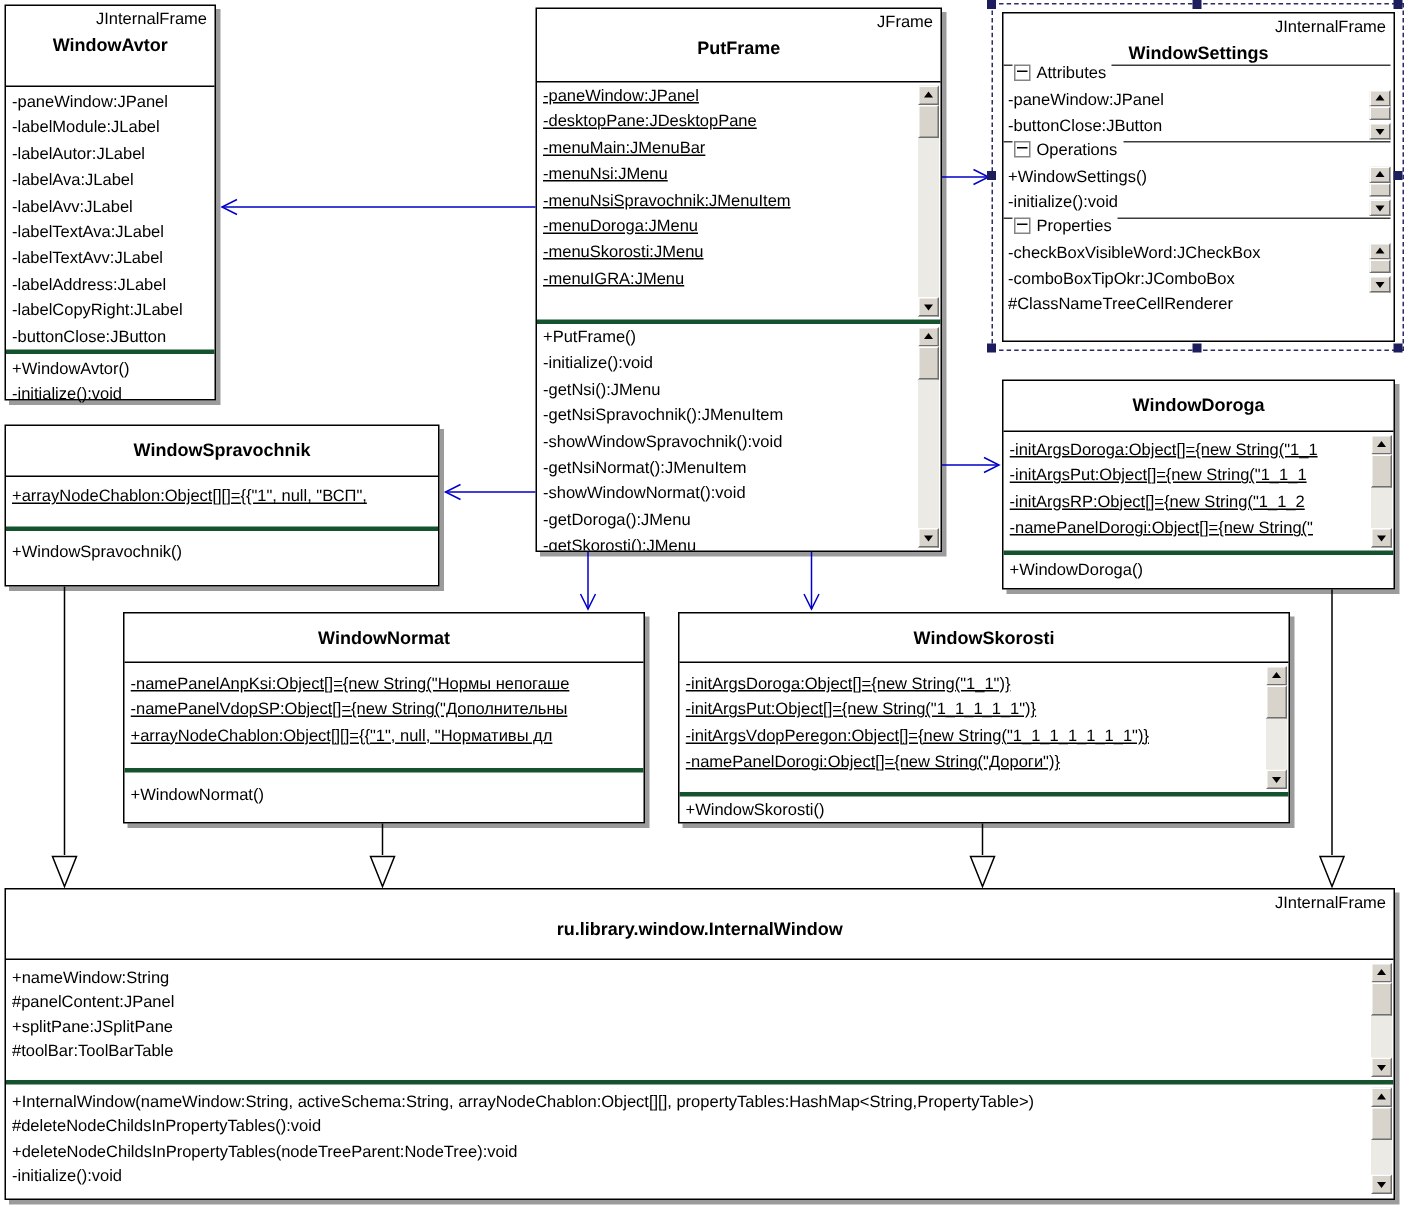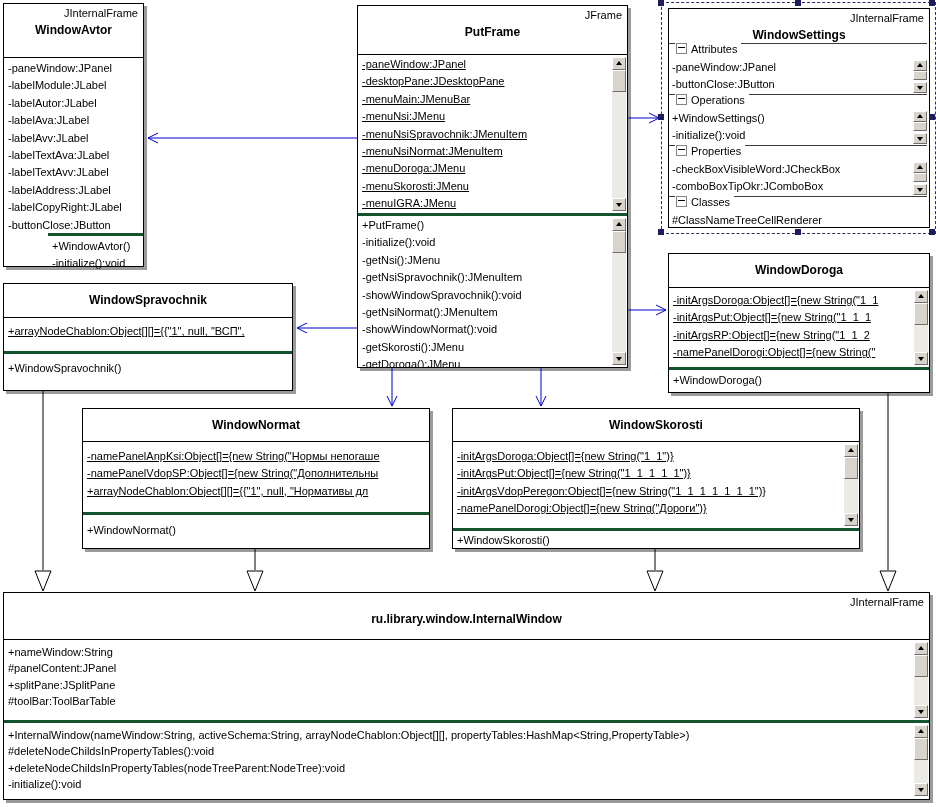--- a/index.html
+++ b/index.html
@@ -54,21 +54,21 @@
   .sel-rect{position:absolute;left:661px;top:2px;width:273px;height:230px;
             border:1px dashed #2b2b66;z-index:6;pointer-events:none;}
   .handle{position:absolute;width:6px;height:6px;background:#1d1d5e;z-index:7;}
 
   svg.connectors{position:absolute;left:0;top:0;z-index:4;pointer-events:none;}
 
   
   #box-avtor{left:3px;top:3px;width:141px;height:264px;}
   #box-avtor .hdr{height:54px;}
   #box-avtor .comp.attrs{height:175px;}
-  #box-avtor .comp.ops{height:46px;margin-left:44px;}
+  #box-avtor .comp.ops{height:46px;}
 
   #box-put{left:357px;top:5px;width:271px;height:363px;}
   #box-put .hdr{height:49px;}
   #box-put .comp.attrs{height:158px;}
   #box-put .comp.ops{height:154px;}
   #box-put .rows{padding-top:1px;}
 
   #box-settings{left:668px;top:8px;width:262px;height:220px;box-shadow:none;}
 
   #box-sprav{left:3px;top:283px;width:290px;height:108px;}
@@ -143,21 +143,20 @@
       <div class="stereo">JFrame</div>
       <div class="cname">PutFrame</div>
     </div>
     <div class="comp attrs hasbar">
       <div class="rows">
           <div class="row u">-paneWindow:JPanel</div>
           <div class="row u">-desktopPane:JDesktopPane</div>
           <div class="row u">-menuMain:JMenuBar</div>
           <div class="row u">-menuNsi:JMenu</div>
           <div class="row u">-menuNsiSpravochnik:JMenuItem</div>
-          <div class="row u">-menuNsiNormat:JMenuItem</div>
           <div class="row u">-menuDoroga:JMenu</div>
           <div class="row u">-menuSkorosti:JMenu</div>
           <div class="row u">-menuIGRA:JMenu</div>
         </div>
       <div class="vscroll">
         <div class="vs-btn vs-up">
             <div class="tri-up"></div>
           </div>
         <div class="vs-thumb"></div>
         <div class="vs-btn vs-down">
@@ -167,22 +166,22 @@
     </div>
     <div class="comp ops hasbar">
       <div class="rows">
           <div class="row">+PutFrame()</div>
           <div class="row">-initialize():void</div>
           <div class="row">-getNsi():JMenu</div>
           <div class="row">-getNsiSpravochnik():JMenuItem</div>
           <div class="row">-showWindowSpravochnik():void</div>
           <div class="row">-getNsiNormat():JMenuItem</div>
           <div class="row">-showWindowNormat():void</div>
+          <div class="row">-getDoroga():JMenu</div>
           <div class="row">-getSkorosti():JMenu</div>
-          <div class="row">-getDoroga():JMenu</div>
         </div>
       <div class="vscroll">
         <div class="vs-btn vs-up">
             <div class="tri-up"></div>
           </div>
         <div class="vs-thumb"></div>
         <div class="vs-btn vs-down">
             <div class="tri-down"></div>
           </div>
       </div>
@@ -242,26 +241,20 @@
           <div class="row">-comboBoxTipOkr:JComboBox</div>
           <div class="mini-scroll">
             <div class="vs-btn vs-up">
               <div class="tri-up"></div>
             </div>
             <div class="vs-thumb"></div>
             <div class="vs-btn vs-down">
               <div class="tri-down"></div>
             </div>
           </div>
-        </div>
-        <div class="sec-hdr">
-          <span class="sec-line sec-pre"></span>
-          <span class="mbox"></span>
-          <span class="sec-lbl">Classes</span>
-          <span class="sec-line sec-post"></span>
         </div>
         <div class="sec-body">
           <div class="row">#ClassNameTreeCellRenderer</div>
         </div>
       </div>
   </div>
 
   <div class="uml-box" id="box-sprav">
     <div class="hdr single">
       <div class="cname">WindowSpravochnik</div>

